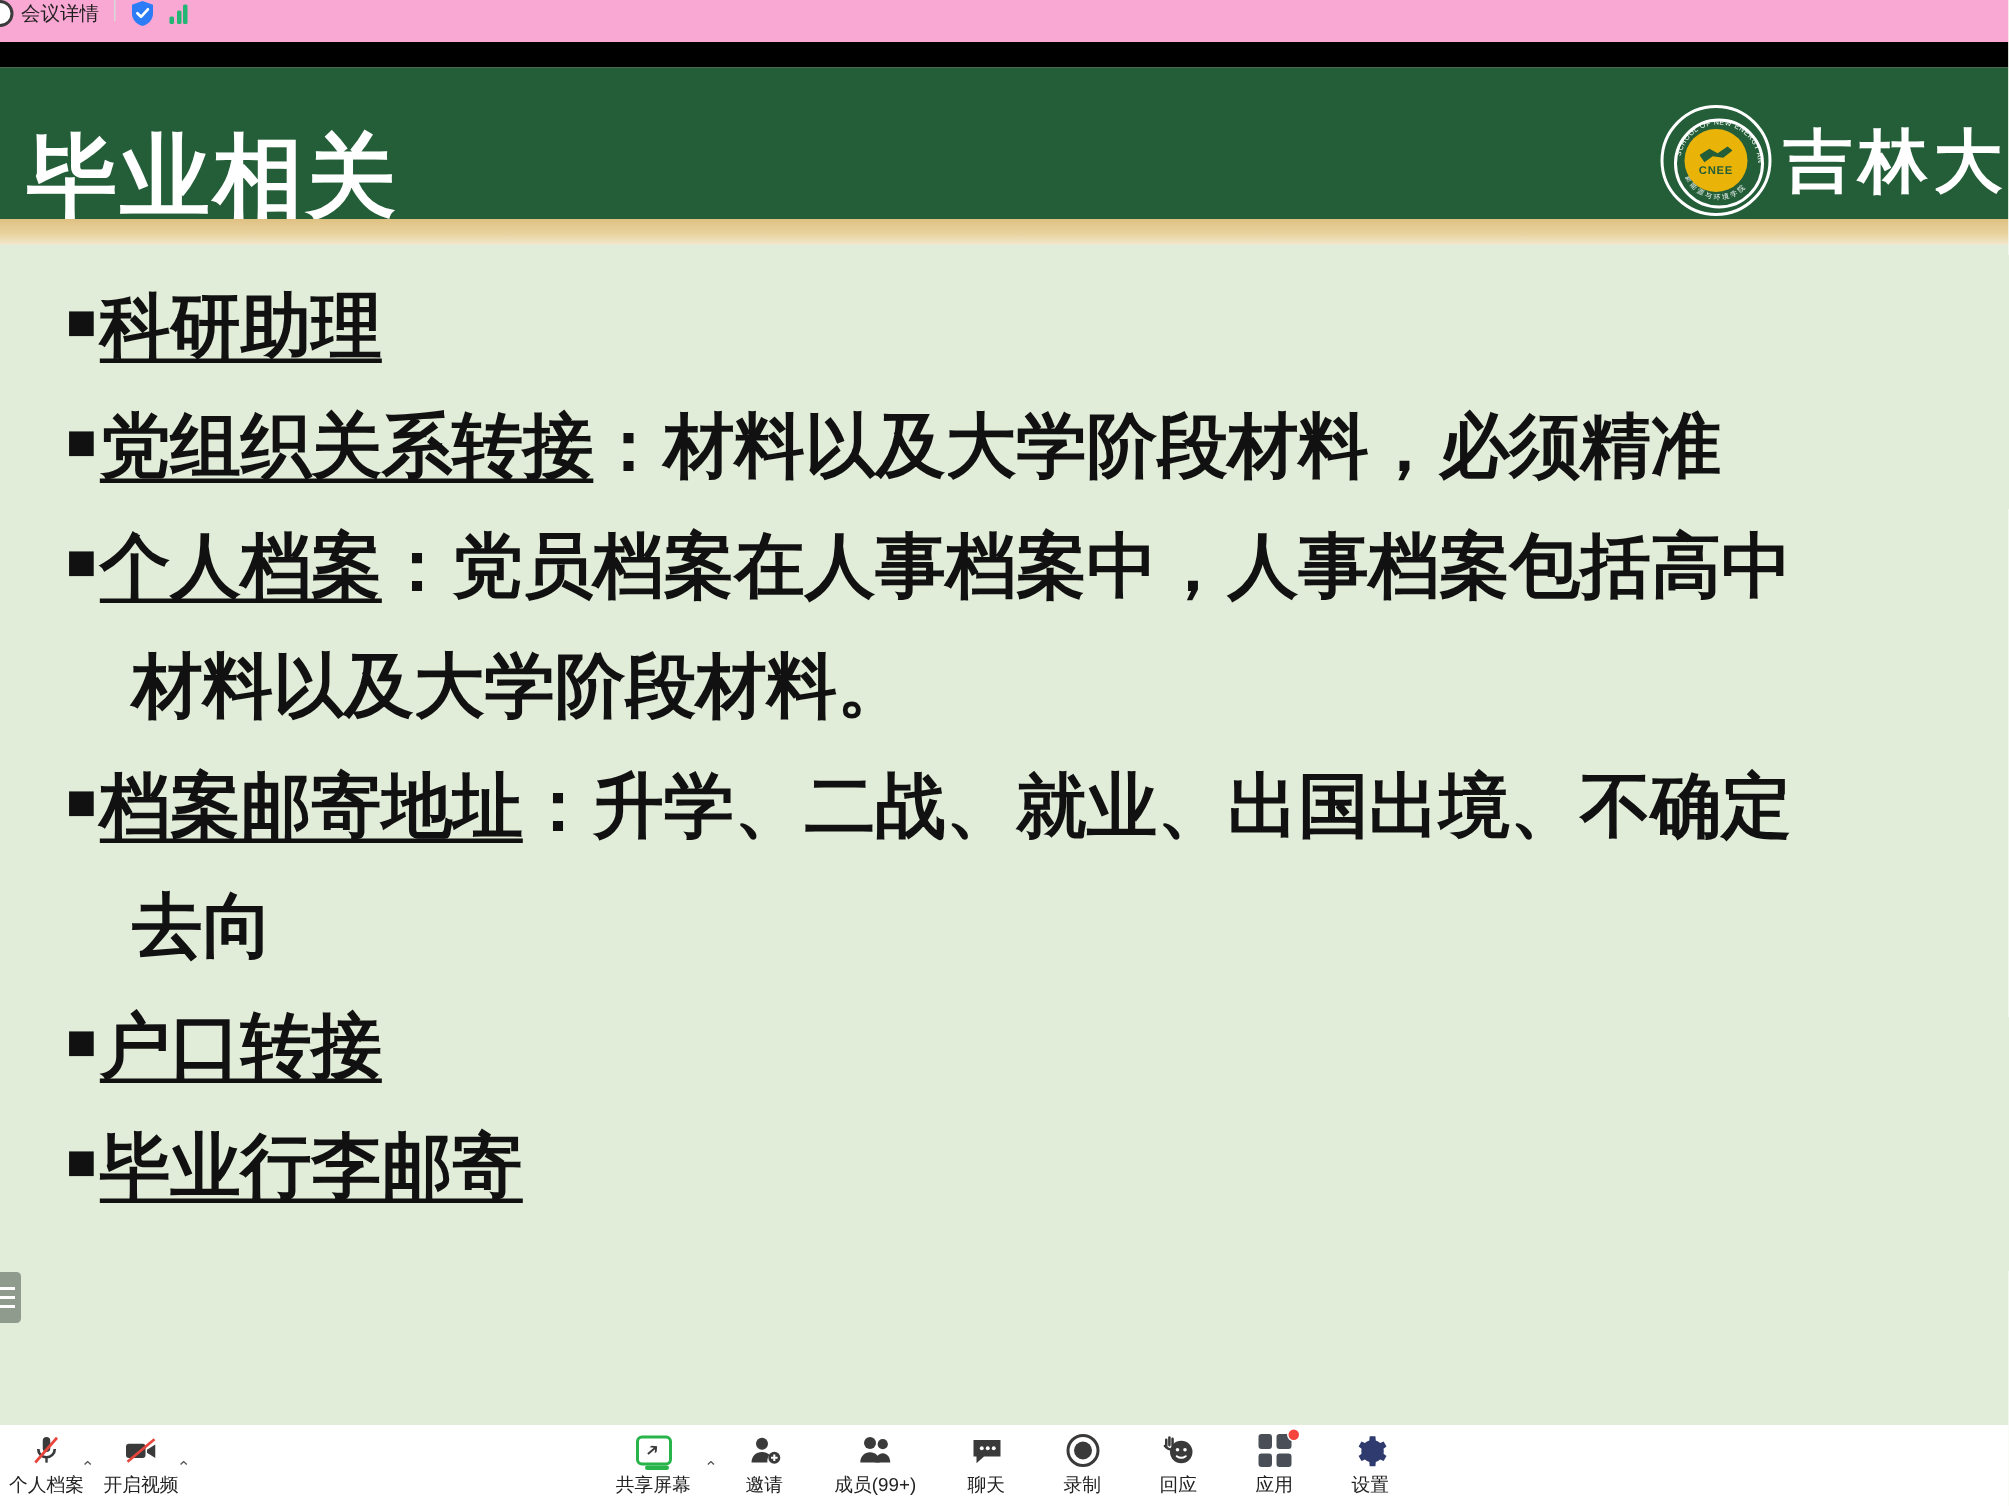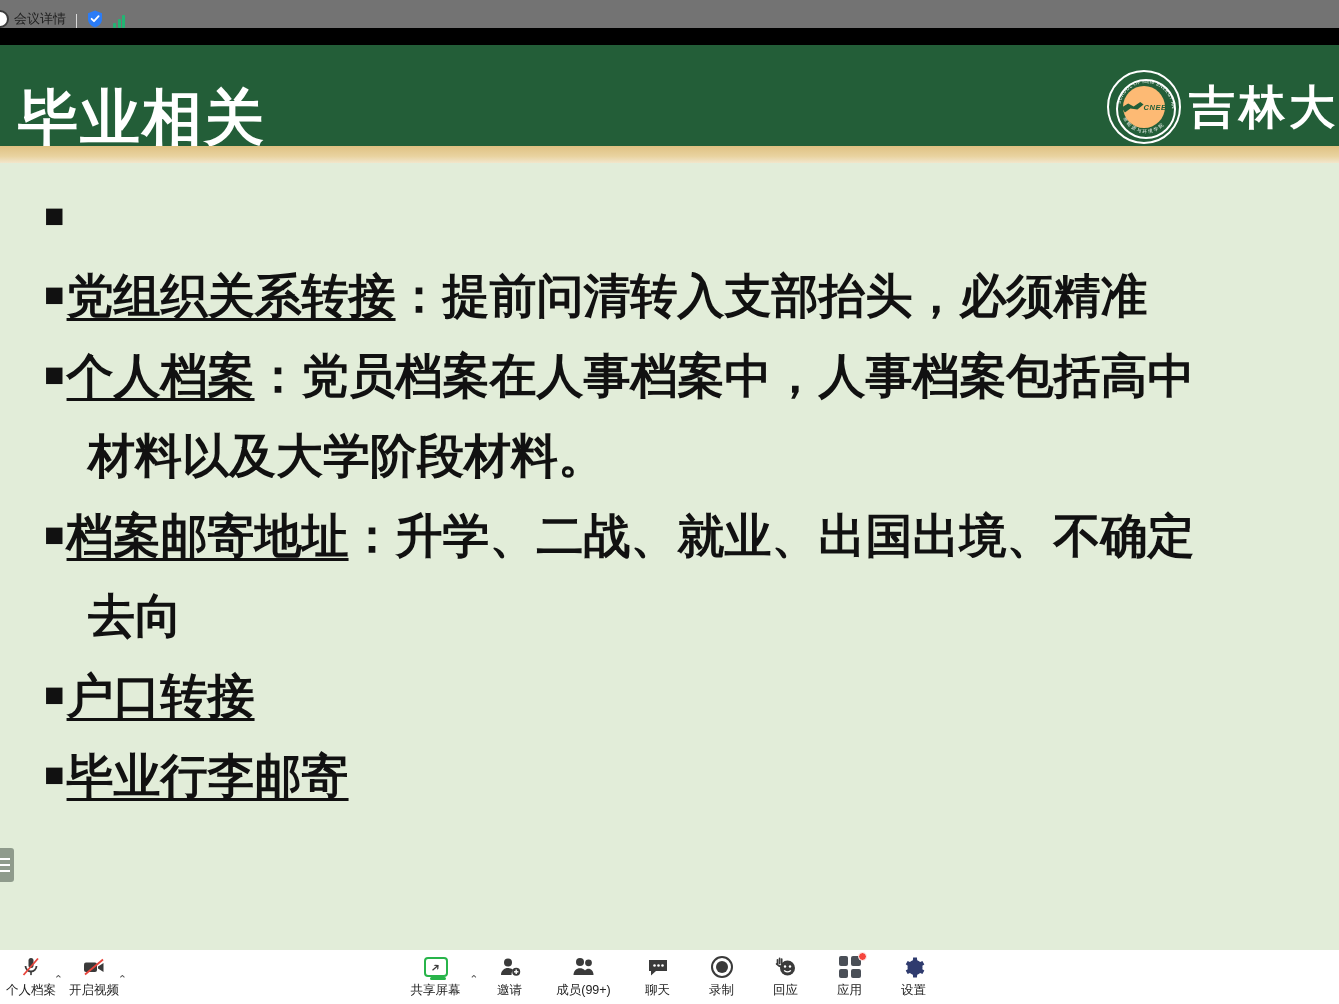--- a/index.html
+++ b/index.html
@@ -6,21 +6,21 @@
   html, body {
     width:1339px; height:1004px;
     font-family:"Liberation Sans","DejaVu Sans",sans-serif;
     overflow:hidden; background:#ffffff;
   }
   #app { position:relative; width:1339px; height:1004px; }
 
   
   .topbar {
     position:absolute; left:0; top:0; width:1339px; height:28px;
-    background:#737373; display:flex; align-items:flex-end; gap:0px;
+    background:#f9a8d4; display:flex; align-items:flex-start; gap:0px;
     padding-left:0px;
   }
   .topbar-avatar {
     width:18px; height:18px; border-radius:50%;
     border:2px solid #3b3b3b; margin-left:-9px; flex:none;
     background:#ffffff;
   }
   .topbar-title {
     font-size:13px; color:#1f1f1f; margin-left:5px; white-space:nowrap;
   }
@@ -67,23 +67,23 @@
     width:74px; height:74px; border-radius:50%;
     border:2px solid #ffffff; position:relative; flex:none;
   }
   .logo-seal::before {
     content:""; position:absolute; left:7px; top:7px;
     width:56px; height:56px; border-radius:50%;
     border:2px solid #ffffff;
   }
   .logo-seal-inner {
     position:absolute; left:14px; top:14px; width:42px; height:42px;
-    border-radius:50%; background:#fdba74;
-    display:flex; flex-direction:row;
-    align-items:center; justify-content:center;font-style:italic;
+    border-radius:50%; background:#eab308;
+    display:flex; flex-direction:column;
+    align-items:center; justify-content:center;
   }
   .logo-bird {
     width:22px; height:12px; background:#235e38; flex:none;
     clip-path:polygon(0% 55%,30% 20%,55% 45%,85% 8%,100% 30%,72% 70%,40% 62%,15% 95%);
   }
   .logo-cnee {
     font-size:7.5px; font-weight:700; color:#235e38; letter-spacing:0.5px;
     line-height:1; margin-top:1px;
   }
   .logo-ring-text {
@@ -213,27 +213,28 @@
       </div>
       <div class="logo-name">吉林大</div>
     </div>
 
     <div class="gold-stripe"></div>
 
     <div class="slide-body">
 
       <div class="b-line">
         <span class="b-marker">■</span>
+        <span class="b-key">科研助理</span>
         <span></span>
       </div>
 
       <div class="b-line">
         <span class="b-marker">■</span>
         <span class="b-key">党组织关系转接</span>
-        <span>：提前问清转入支部抬头，必须精准</span>
+        <span>：材料以及大学阶段材料，必须精准</span>
       </div>
 
       <div class="b-line">
         <span class="b-marker">■</span>
         <span class="b-key">个人档案</span>
         <span>：党员档案在人事档案中，人事档案包括高中</span>
       </div>
 
       <div class="b-line cont">
         <span>材料以及大学阶段材料。</span>

